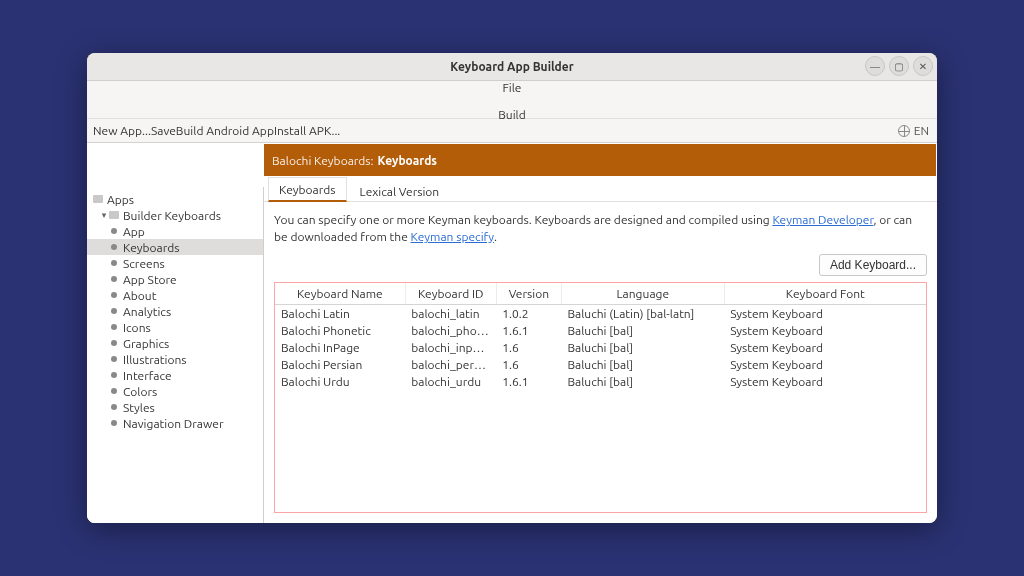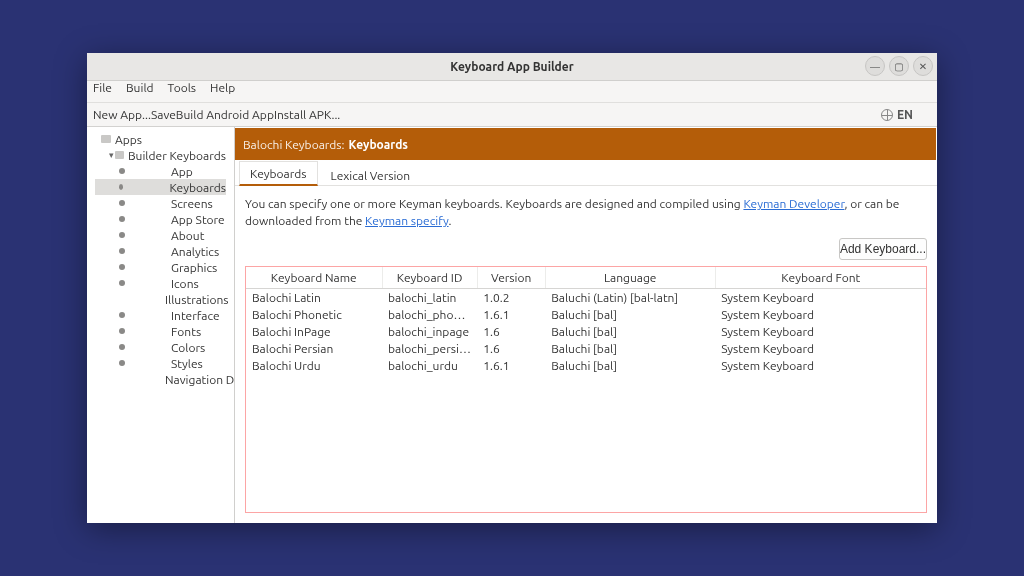--- a/index.html
+++ b/index.html
@@ -10,21 +10,21 @@
     font-size: 12px;
     color: #333;
     display: flex;
     align-items: center;
     justify-content: center;
   }
   .window {
     width: 850px;
     height: 470px;
     background: #bef264;
-    border-radius: 0;
+    border-radius: 8px;
     box-shadow: 0 6px 30px rgba(0,0,0,0.4);
     display: flex;
     flex-direction: column;
     overflow: hidden;
   }
   .titlebar {
     height: 28px;
     background: #e8e7e5;
     border-bottom: 1px solid #d0cfcd;
     display: flex;
@@ -48,52 +48,52 @@
     width: 20px; height: 20px;
     border-radius: 50%;
     background: #dedddb;
     border: 1px solid #c7c6c4;
     display: flex; align-items: center; justify-content: center;
     font-size: 10px;
     color: #555;
     cursor: pointer;
   }
   .menubar {
-    height: 22px;
+    height: 38px;
     background: #f6f5f4;
     border-bottom: 1px solid #e0dfdd;
     display: flex;
-    align-items: flex-start;
+    align-items: center;
     padding: 0 6px;
     gap: 14px;
     font-size: 12px;
     color: #333;
+    flex-direction: column;
   }
   .menubar span { cursor: pointer; }
   .toolbar {
     height: 24px;
     background: #f6f5f4;
     border-bottom: 1px solid #d3d2d0;
     display: flex;
     align-items: center;
     padding: 0 6px;
     font-size: 12px;
     color: #333;
     position: relative;
   }
   .toolbar .tb-item { cursor: pointer; }
   .lang-ind {
     position: absolute;
-    right: 24px;
+    right: 8px;
     display: flex;
     align-items: flex-end;
     gap: 4px;
     font-size: 12px;
     color: #555;
-    font-weight: bold;
   }
   .globe-icon {
     width: 12px; height: 12px;
     border: 1px solid #888;
     border-radius: 50%;
     position: relative;
   }
   .globe-icon::before {
     content: "";
     position: absolute;
@@ -106,39 +106,40 @@
     left: 0; right: 0; top: 50%;
     height: 1px; background: #888;
   }
   .body-area {
     flex: 1;
     display: flex;
     background: #fff;
     min-height: 0;
   }
   .sidebar {
-    width: 148px;
+    width: 177px;
     border-right: 1px solid #d0cfcd;
     background: #fff;
     font-size: 12px;
     color: #333;
-    padding: 4px 8px;
+    padding: 4px 0;
     overflow: auto;
+    margin-top: 44px;
   }
   .tree-row {
     display: flex;
     align-items: center;
     height: 16px;
     padding-left: 6px;
     cursor: pointer;
     white-space: nowrap;
   }
   .tree-row.root { }
   .tree-row.child { padding-left: 12px; }
-  .tree-row.leaf { padding-left: 24px; gap: 40px; }
+  .tree-row.leaf { padding-left: 24px; }
   .tree-row.selected { background: #dedddb; }
   .caret {
     width: 10px; display: inline-block; color: #666; font-size: 9px;
     text-align: center;
   }
   .folder-ic {
     width: 10px; height: 8px;
     background: #c9c8c6;
     border-radius: 1px;
     margin-right: 4px;
@@ -209,21 +210,21 @@
   .hint a { color: #2a6cd4; text-decoration: underline; cursor: pointer; }
   .btn-row {
     display: flex;
     justify-content: flex-end;
     margin: 4px 0 6px 0;
   }
   .btn {
     background: #fdfdfd;
     border: 1px solid #c8c7c5;
     border-radius: 3px;
-    padding: 3px 0;
+    padding: 3px 10px;
     font-size: 12px;
     color: #333;
     cursor: pointer;
   }
   .table-wrap {
     flex: 1;
     border: 1px solid #fca5a5;
     background: #fff;
     overflow: auto;
   }
@@ -326,37 +327,33 @@
           <div class="tree-row leaf">
             <span class="bullet-ic"></span>
             <span>About</span>
           </div>
           <div class="tree-row leaf">
             <span class="bullet-ic"></span>
             <span>Analytics</span>
           </div>
           <div class="tree-row leaf">
             <span class="bullet-ic"></span>
+            <span>Icons</span>
+          </div>
+          <div class="tree-row leaf">
+            <span class="bullet-ic"></span>
             <span>Graphics</span>
           </div>
           <div class="tree-row leaf">
             <span class="bullet-ic"></span>
-            <span>Icons</span>
-          </div>
-          <div class="tree-row leaf">
-            <span class="bullet-ic"></span>
             <span>Illustrations</span>
           </div>
           <div class="tree-row leaf">
             <span class="bullet-ic"></span>
             <span>Interface</span>
-          </div>
-          <div class="tree-row leaf">
-            <span class="bullet-ic"></span>
-            <span>Fonts</span>
           </div>
           <div class="tree-row leaf">
             <span class="bullet-ic"></span>
             <span>Colors</span>
           </div>
           <div class="tree-row leaf">
             <span class="bullet-ic"></span>
             <span>Styles</span>
           </div>
           <div class="tree-row leaf">

